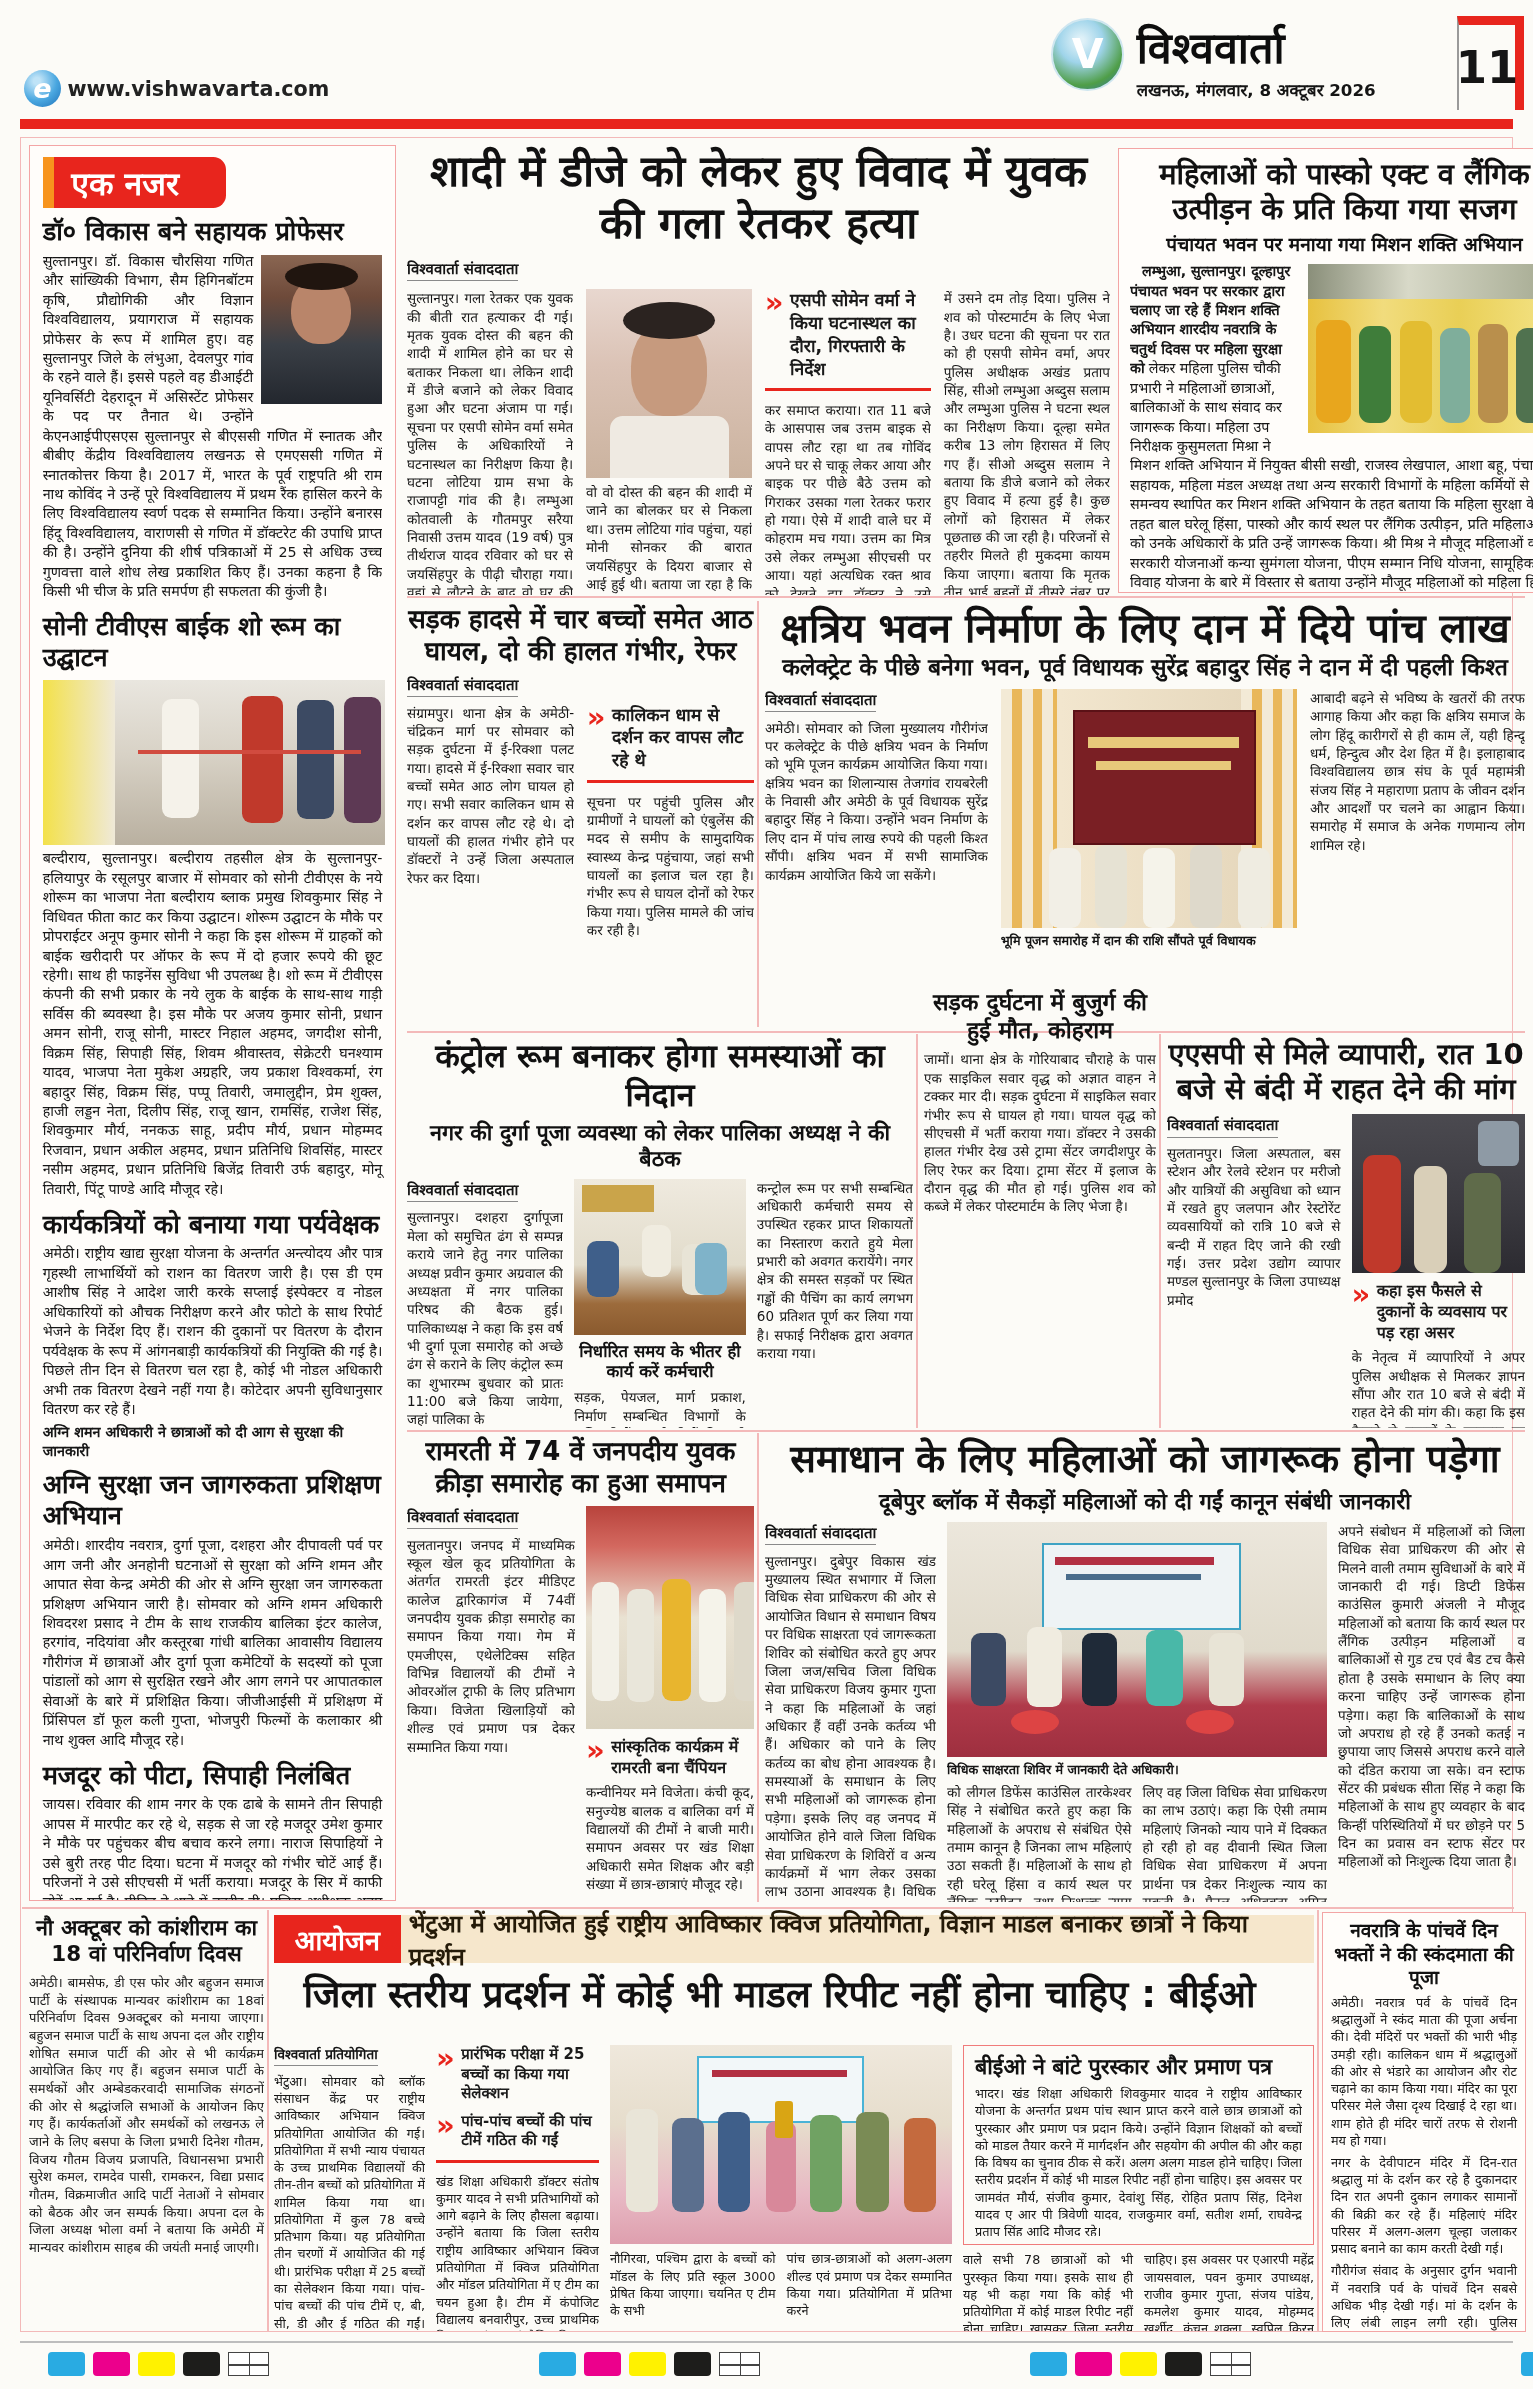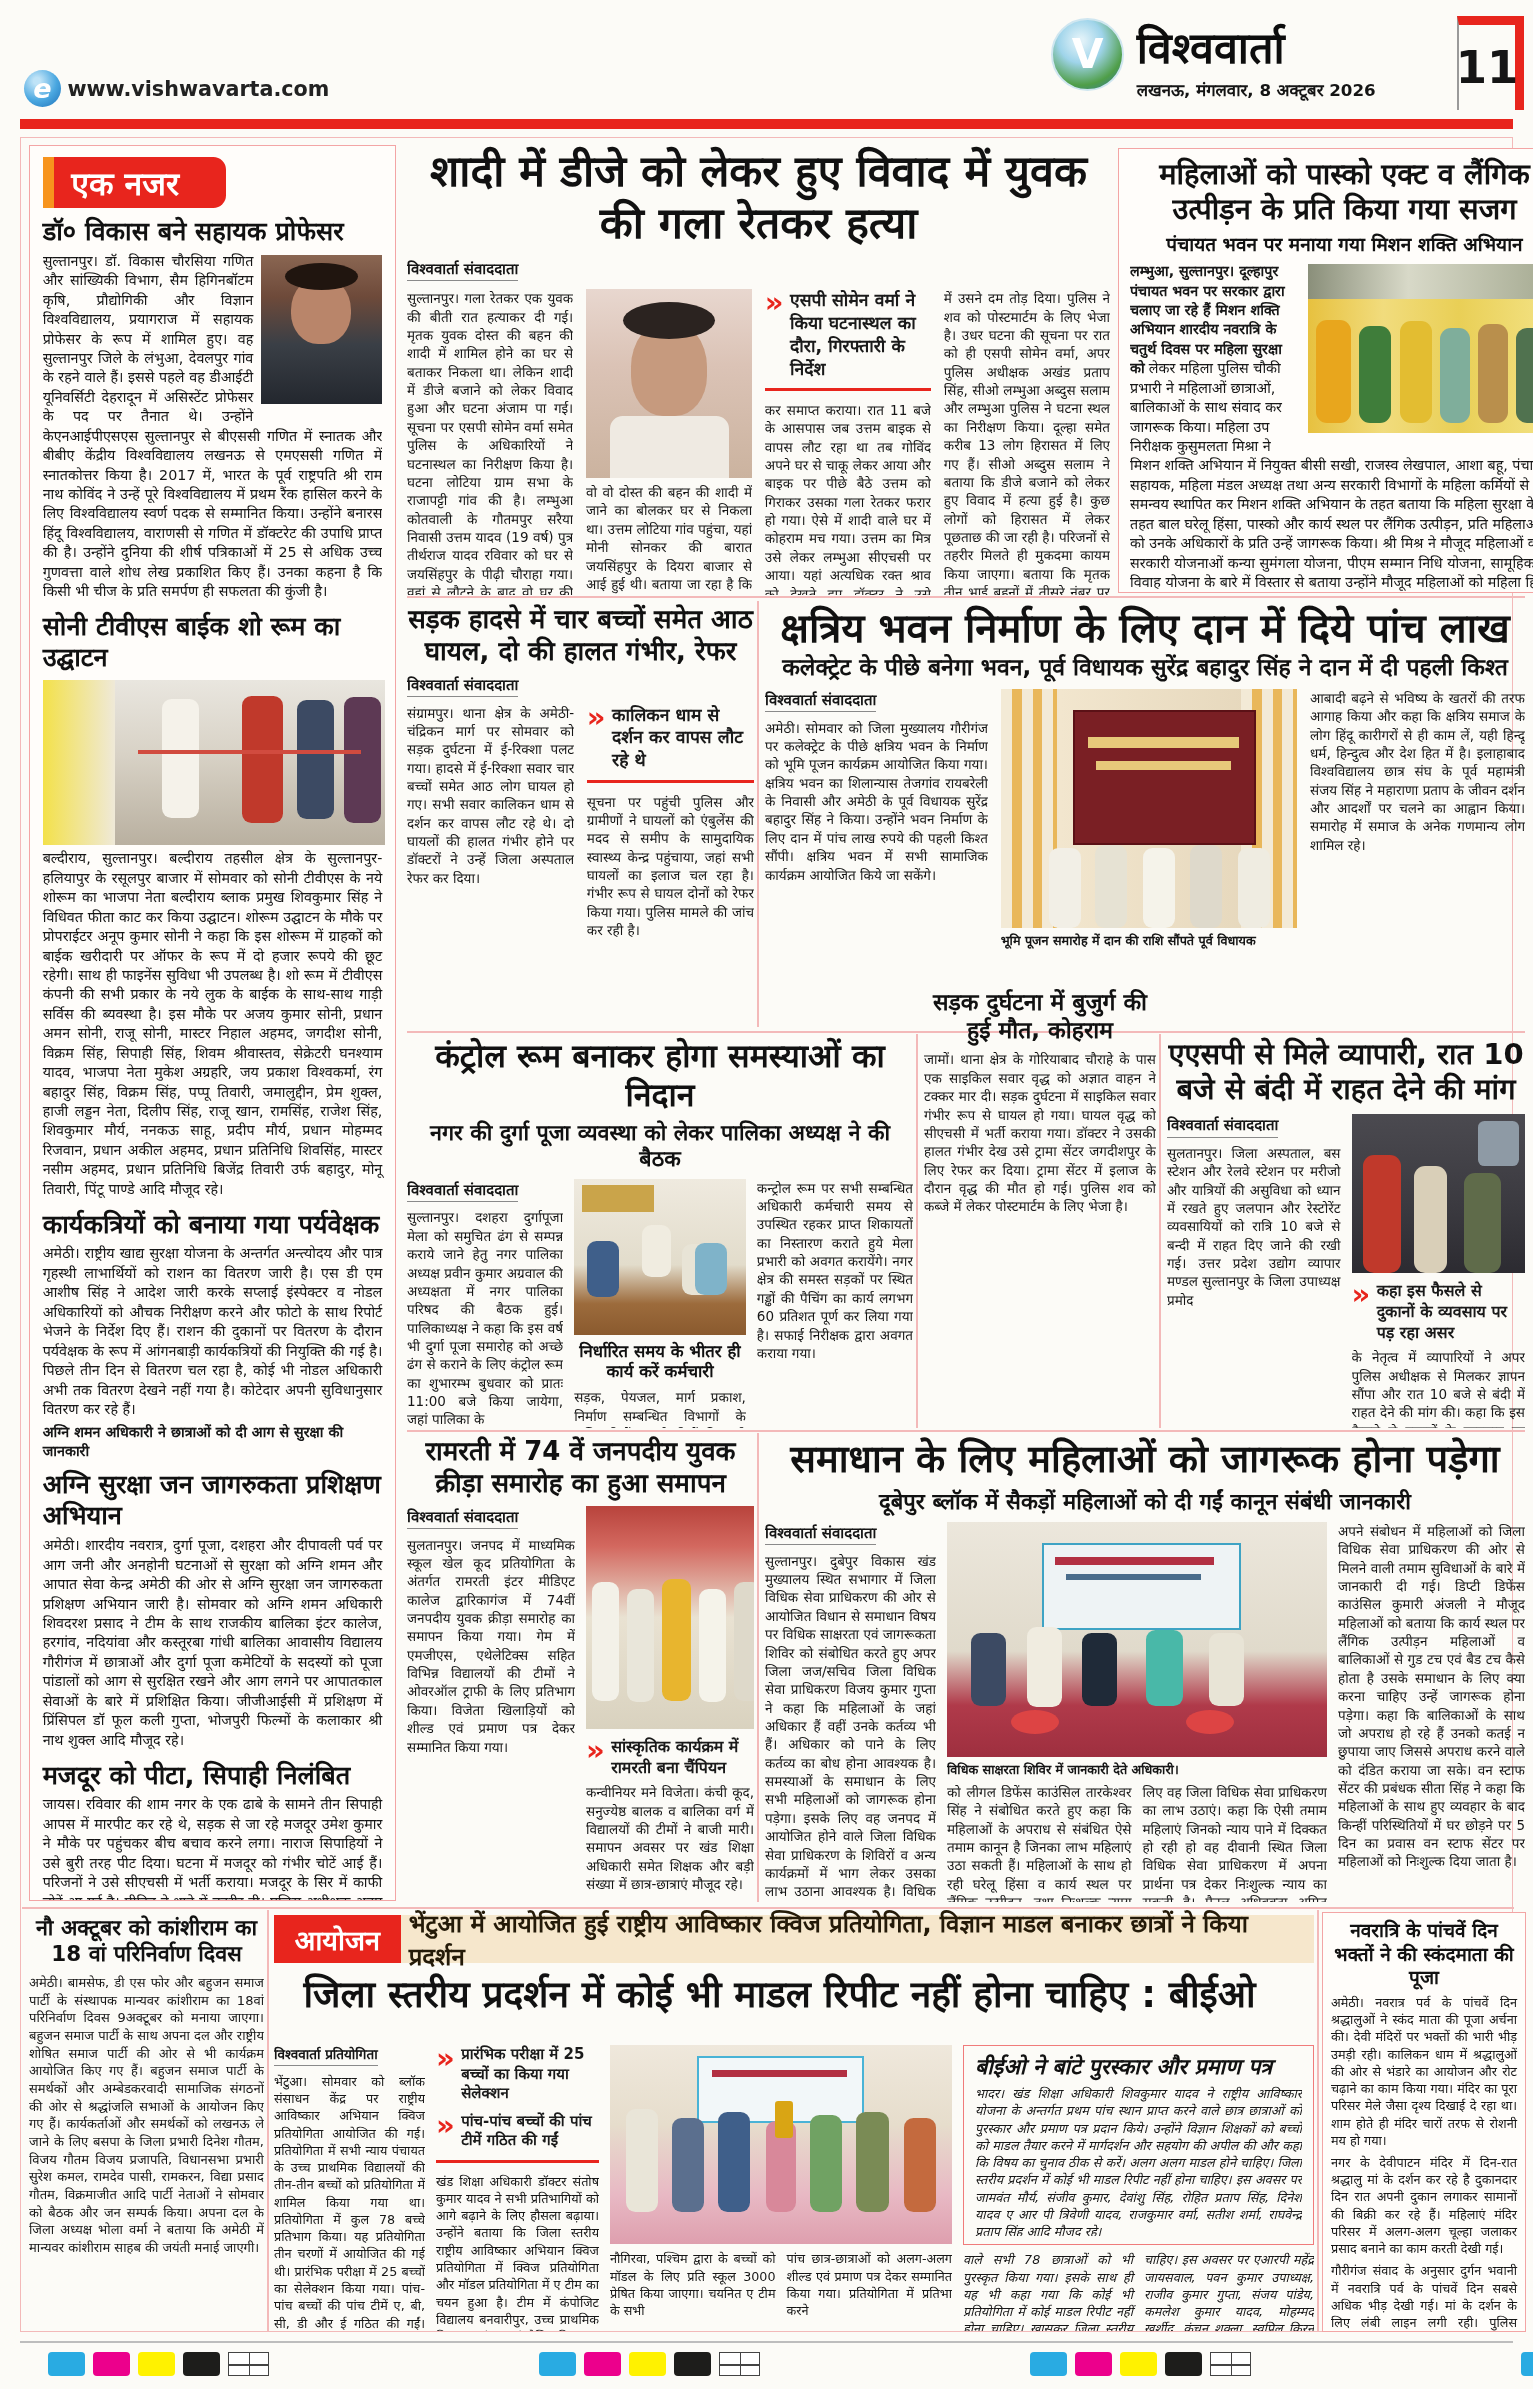--- a/index.html
+++ b/index.html
@@ -150,21 +150,21 @@
     <div style="margin-top:6.4px;overflow:hidden;">
       <div class="photo" style="float:right;width:251px;height:169px;margin:1.6px 0 6.4px 8px;background:linear-gradient(90deg,#e7c13f 0%,#f1dc7d 30%,#e9cf56 60%,#f4e488 100%);">
         <div class="sh" style="left:8px;top:56px;width:35px;height:103px;border-radius:11px;background:#e8a61d;"></div>
         <div class="sh" style="left:51px;top:62px;width:32px;height:97px;border-radius:11px;background:#3f7d3a;"></div>
         <div class="sh" style="left:92px;top:57px;width:32px;height:102px;border-radius:11px;background:#e3bd31;"></div>
         <div class="sh" style="left:132px;top:64px;width:30px;height:95px;border-radius:11px;background:#7fae9b;"></div>
         <div class="sh" style="left:170px;top:60px;width:30px;height:99px;border-radius:11px;background:#b98f4c;"></div>
         <div class="sh" style="left:208px;top:64px;width:32px;height:95px;border-radius:11px;background:#50724f;"></div>
         <div class="sh" style="left:0;top:0;width:251px;height:35px;background:linear-gradient(90deg,#8a8f7a,#d8d9c8 40%,#a3a88f);"></div>
       </div>
-      <span class="body-t jt kicker" style="font-size:14.3px;">लम्भुआ, सुल्तानपुर। दूल्हापुर पंचायत भवन पर सरकार द्वारा चलाए जा रहे हैं मिशन शक्ति अभियान शारदीय नवरात्रि के चतुर्थ दिवस पर महिला सुरक्षा को</span>
+      <span class="body-t jt kicker" style="font-size:14.3px;margin-left:12px;">लम्भुआ, सुल्तानपुर। दूल्हापुर पंचायत भवन पर सरकार द्वारा चलाए जा रहे हैं मिशन शक्ति अभियान शारदीय नवरात्रि के चतुर्थ दिवस पर महिला सुरक्षा को</span>
       <span class="body-t jt" style="font-size:14.3px;">लेकर महिला पुलिस चौकी प्रभारी ने महिलाओं छात्राओं, बालिकाओं के साथ संवाद कर जागरूक किया। महिला उप निरीक्षक कुसुमलता मिश्रा ने मिशन शक्ति अभियान में नियुक्त बीसी सखी, राजस्व लेखपाल, आशा बहू, पंचायत सहायक, महिला मंडल अध्यक्ष तथा अन्य सरकारी विभागों के महिला कर्मियों से समन्वय स्थापित कर मिशन शक्ति अभियान के तहत बताया कि महिला सुरक्षा के तहत बाल घरेलू हिंसा, पास्को और कार्य स्थल पर लैंगिक उत्पीड़न, प्रति महिलाओं को उनके अधिकारों के प्रति उन्हें जागरूक किया। श्री मिश्र ने मौजूद महिलाओं को सरकारी योजनाओं कन्या सुमंगला योजना, पीएम सम्मान निधि योजना, सामूहिक विवाह योजना के बारे में विस्तार से बताया उन्होंने मौजूद महिलाओं को महिला हिंसा से के निवारण के लिए हेल्पलाइन नंबर 1090, 1098, 1076, 181 और 112 के बारे में जानकारी दी। प्रधान संघ के ब्लॉक अध्यक्ष कैलाश चंद द्विवेदी भी मौजूद रहे।</span>
     </div>
   </div>
 
   <div class="sep-h" style="left:407px;top:596px;width:1118px;"></div>
 
   <div class="abs" style="left:407px;top:604px;width:347px;height:423px;overflow:hidden;">
     <div class="hd" style="font-size:26px;">सड़क हादसे में चार बच्चों समेत आठ घायल, दो की हालत गंभीर, रेफर</div>
     <div style="margin-top:6.4px;">
       <span class="byline">विश्ववार्ता संवाददाता</span>
@@ -380,21 +380,21 @@
           <div class="sh" style="left:200px;top:70px;width:32px;height:97px;border-radius:9.5px;background:#70a263;"></div>
           <div class="sh" style="left:246px;top:67px;width:33px;height:100px;border-radius:9.5px;background:#7a8b55;"></div>
           <div class="sh" style="left:294px;top:73px;width:32px;height:94px;border-radius:9.5px;background:#c46a3e;"></div>
           <div class="sh" style="left:165px;top:56px;width:17.5px;height:37px;background:#d9a514;border-radius:3.2px;"></div>
         </div>
         <div style="display:flex;gap:11px;margin-top:6.4px;">
           <div class="body-t jt" style="flex:1;font-size:12.7px;">नौगिरवा, पश्चिम द्वारा के बच्चों को मॉडल के लिए प्रति स्कूल 3000 प्रेषित किया जाएगा। चयनित ए टीम के सभी</div>
           <div class="body-t jt" style="flex:1;font-size:12.7px;">पांच छात्र-छात्राओं को अलग-अलग शील्ड एवं प्रमाण पत्र देकर सम्मानित किया गया। प्रतियोगिता में प्रतिभा करने</div>
         </div>
       </div>
-      <div style="flex:1;overflow:hidden;font-style:italic;">
+      <div style="flex:1;overflow:hidden;">
         <div style="border:1.6px solid #f07b7b;padding:8px 11px;">
           <div class="hd" style="font-size:21.5px;text-align:left;">बीईओ ने बांटे पुरस्कार और प्रमाण पत्र</div>
           <div class="body-t jt" style="font-size:12.7px;margin-top:4.8px;max-height:151px;overflow:hidden;">भादर। खंड शिक्षा अधिकारी शिवकुमार यादव ने राष्ट्रीय आविष्कार योजना के अन्तर्गत प्रथम पांच स्थान प्राप्त करने वाले छात्र छात्राओं को पुरस्कार और प्रमाण पत्र प्रदान किये। उन्होंने विज्ञान शिक्षकों को बच्चों को माडल तैयार करने में मार्गदर्शन और सहयोग की अपील की और कहा कि विषय का चुनाव ठीक से करें। अलग अलग माडल होने चाहिए। जिला स्तरीय प्रदर्शन में कोई भी माडल रिपीट नहीं होना चाहिए। इस अवसर पर जामवंत मौर्य, संजीव कुमार, देवांशु सिंह, रोहित प्रताप सिंह, दिनेश यादव ए आर पी त्रिवेणी यादव, राजकुमार वर्मा, सतीश शर्मा, राघवेन्द्र प्रताप सिंह आदि मौजूद रहे।</div>
         </div>
         <div style="display:flex;gap:11px;margin-top:6.4px;">
           <div class="body-t jt" style="flex:1;font-size:12.7px;">वाले सभी 78 छात्राओं को भी पुरस्कृत किया गया। इसके साथ ही यह भी कहा गया कि कोई भी प्रतियोगिता में कोई माडल रिपीट नहीं होना चाहिए। खासकर जिला स्तरीय प्रतियोगित के प्रदर्शन में इस बात का विशेष ख्याल रखा जाना</div>
           <div class="body-t jt" style="flex:1;font-size:12.7px;">चाहिए। इस अवसर पर एआरपी महेंद्र जायसवाल, पवन कुमार उपाध्यक्ष, राजीव कुमार गुप्ता, संजय पांडेय, कमलेश कुमार यादव, मोहम्मद खुर्शीद, कंचन शुक्ला, स्वप्निल किरन मौर्य, आदि मौजूद रहे।</div>
         </div>
       </div>
     </div>

